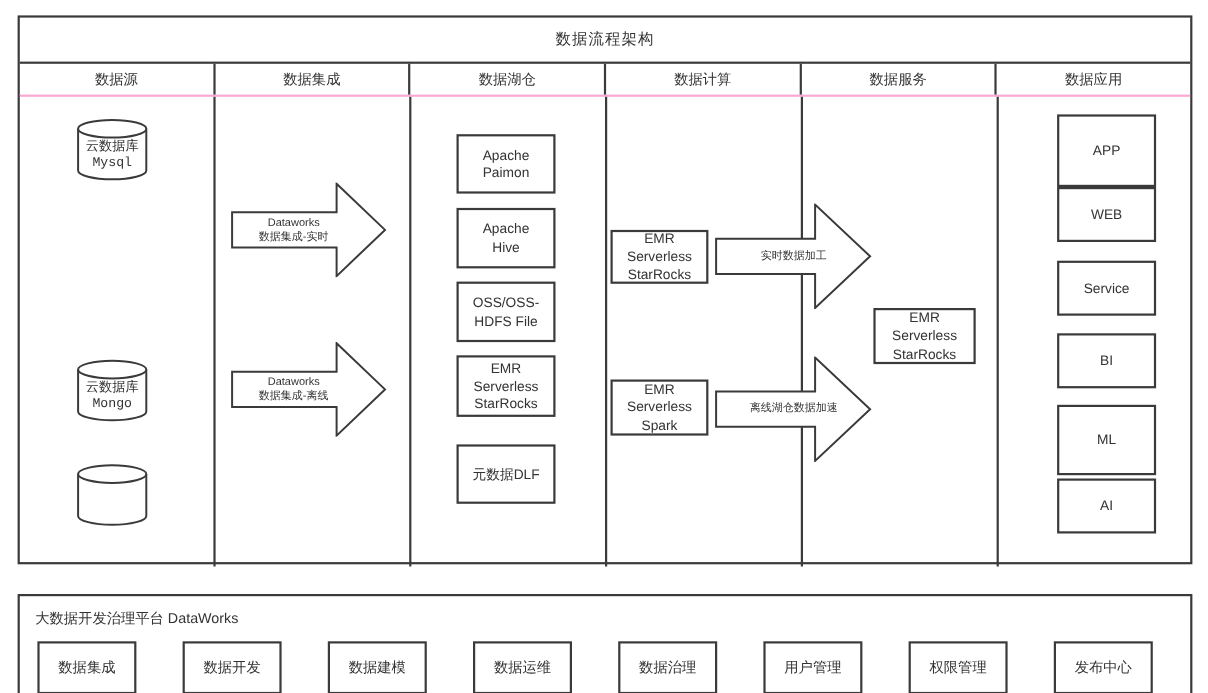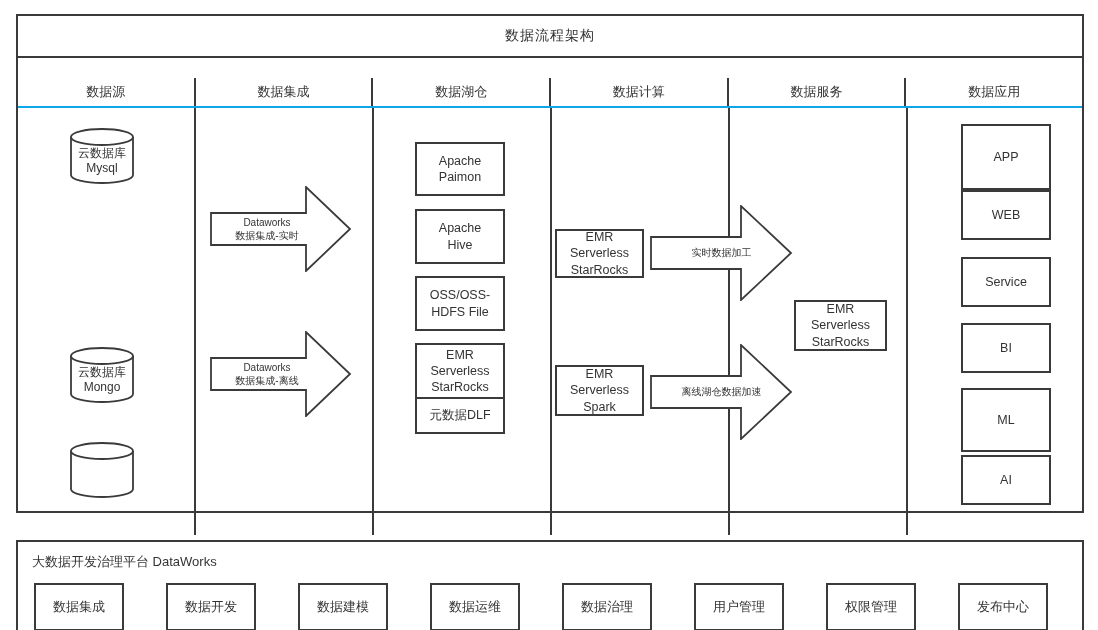--- a/index.html
+++ b/index.html
@@ -15,34 +15,34 @@
   
   .main-frame {
     position:absolute; left:16px; top:14px; width:1068px; height:499px;
     border:2px solid #3a3a3a; background:#ffffff;
   }
   .title-row {
     height:42px; border-bottom:2px solid #3a3a3a;
     display:flex; align-items:center; justify-content:center;
     font-size:14px; letter-spacing:1px;
   }
-  .header-row { height:30px; border-bottom:2px solid #0ea5e9; display:flex;margin-top:20px; }
+  .header-row { height:30px; border-bottom:2px solid #f9a8d4; display:flex; }
   .col-header {
     flex:1; display:flex; align-items:center; justify-content:center;
     font-size:13px; border-left:2px solid #3a3a3a;
   }
   .col-header:first-child { border-left:none; }
   .diagram-body { position:relative; height:427px; }
   .vsep { position:absolute; top:0; bottom:0; width:2px; background:#3a3a3a; }
   .node-box {
     position:absolute; border:2px solid #3a3a3a; background:#ffffff;
     display:flex; align-items:center; justify-content:center;
     text-align:center; font-size:12.5px; line-height:1.3; white-space:pre-line;
   }
-  .cylinder { position:absolute; width:68px; height:58px; }
+  .cylinder { position:absolute; width:68px; height:58px;font-family:Liberation Mono, monospace; }
   .cylinder svg { position:absolute; left:0; top:0; width:100%; height:100%; }
   .cyl-label {
     position:absolute; left:0; right:0; top:12px; bottom:2px;
     display:flex; align-items:center; justify-content:center;
     text-align:center; font-size:12px; line-height:1.25; white-space:pre-line;
   }
   .big-arrow { position:absolute; }
   .big-arrow svg { position:absolute; left:0; top:0; width:100%; height:100%; }
   .arrow-label {
     position:absolute; left:0; right:28px; top:0; bottom:0;
@@ -132,21 +132,21 @@
 
       <div class="node-box" style="left:397px;top:34px;width:90px;height:54px">Apache
 Paimon</div>
       <div class="node-box" style="left:397px;top:101px;width:90px;height:55px">Apache
 Hive</div>
       <div class="node-box" style="left:397px;top:168px;width:90px;height:55px">OSS/OSS-
 HDFS File</div>
       <div class="node-box" style="left:397px;top:235px;width:90px;height:56px">EMR
 Serverless
 StarRocks</div>
-      <div class="node-box" style="left:397px;top:289px;width:90px;height:37px">元数据DLF</div>
+      <div class="node-box" style="left:397px;top:316px;width:90px;height:54px">元数据DLF</div>
 
       <div class="node-box" style="left:537px;top:121px;width:89px;height:49px">EMR
 Serverless
 StarRocks</div>
       <div class="node-box" style="left:537px;top:257px;width:89px;height:51px">EMR
 Serverless
 Spark</div>
 
       <div class="big-arrow flow-arrow" style="left:632px;top:97px;width:143px;height:96px">
         <svg viewBox="0 0 143 96">

